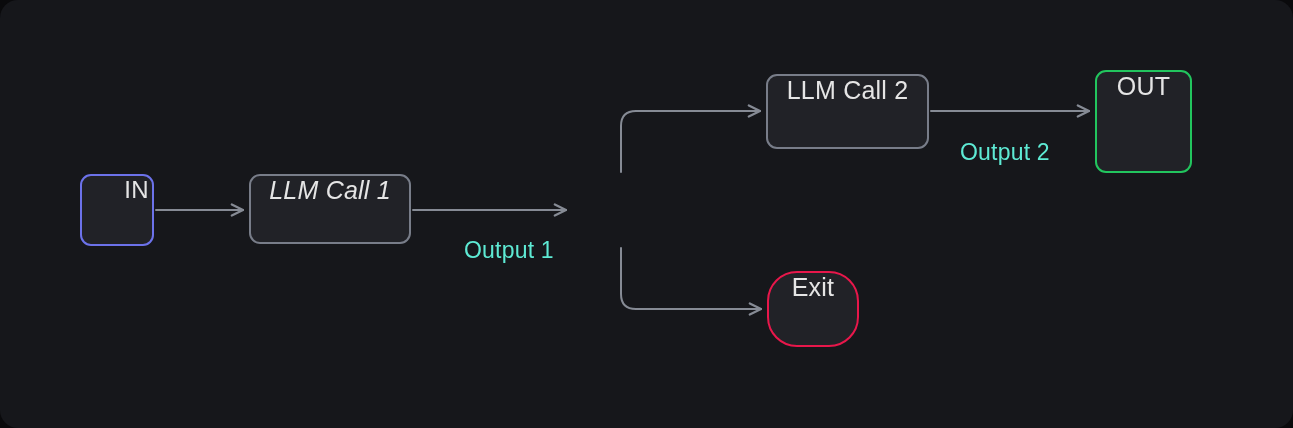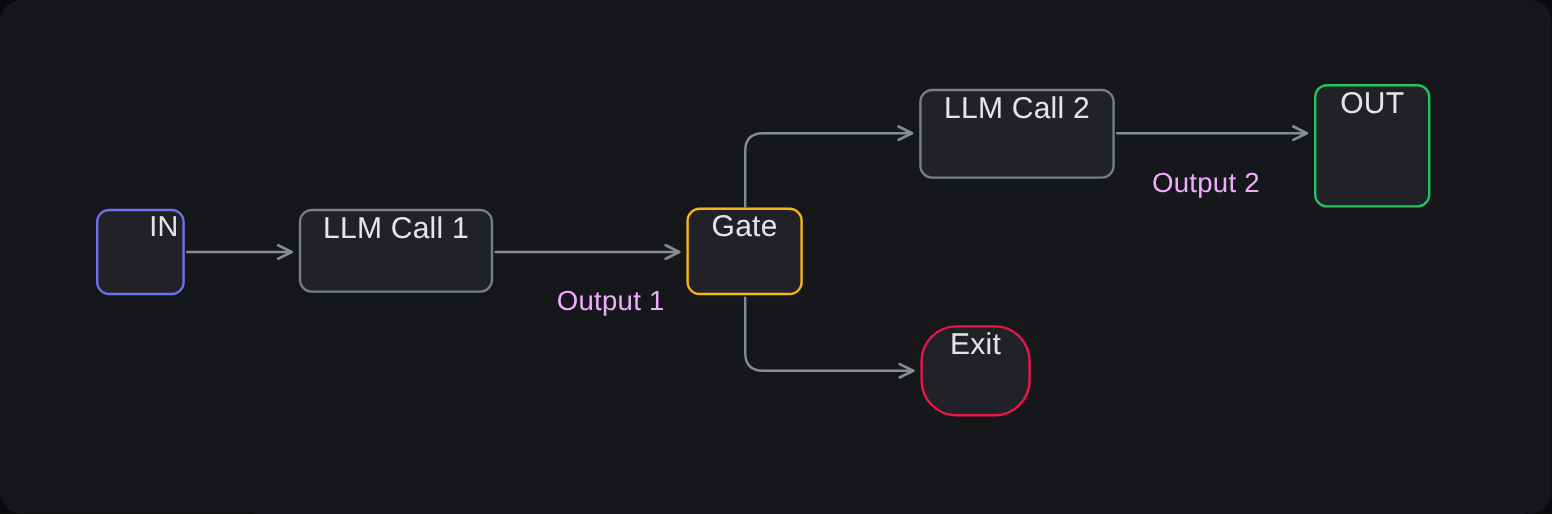--- a/index.html
+++ b/index.html
@@ -40,30 +40,30 @@
     justify-content: center;
     color: #e5e5e5;
     letter-spacing: 0.2px;
     white-space: nowrap;
   }
   .node-label {
     display: block;
   }
   .edge-label {
     position: absolute;
-    color: #f0abfc;
+    color: #5eead4;
     font-size: 23px;
     letter-spacing: 0.2px;
     white-space: nowrap;
     text-align: center;
   }
 
   
   #node-in      { left: 80px;  top: 174px; width: 74px;  height: 72px; font-size: 24px; border-color: #6c72ea; padding-left: 39px; }
-  #node-llm1    { left: 249px; top: 174px; width: 162px; height: 70px; font-size: 25px; border-color: #787d89; }
+  #node-llm1    { left: 249px; top: 174px; width: 162px; height: 70px; font-size: 25px; border-color: #787d89; font-style: italic; }
   #node-gate    { left: 572px; top: 173px; width: 97px;  height: 73px; font-size: 25px; border-color: #f6b519; }
   #node-llm2    { left: 766px; top: 74px;  width: 163px; height: 75px; font-size: 25px; border-color: #787d89; }
   #node-out     { left: 1095px;top: 70px;  width: 97px;  height: 103px; font-size: 25px; border-color: #22c55e; }
   #node-exit    { left: 767px; top: 271px; width: 92px;  height: 76px; font-size: 25px; border-color: #e8174b; border-radius: 30px; }
 
   #label-output1 { left: 464px; top: 237px; }
   #label-output2 { left: 960px; top: 139px; }
 </style>
 </head>
 <body>
@@ -92,23 +92,20 @@
   </svg>
 
   <div class="node" id="node-in">
     <span class="node-label">IN</span>
   </div>
 
   <div class="node" id="node-llm1">
     <span class="node-label">LLM Call 1</span>
   </div>
 
-  <div class="node" id="node-gate">
-    <span class="node-label">Gate</span>
-  </div>
 
   <div class="node" id="node-llm2">
     <span class="node-label">LLM Call 2</span>
   </div>
 
   <div class="node" id="node-out">
     <span class="node-label">OUT</span>
   </div>
 
   <div class="node" id="node-exit">

